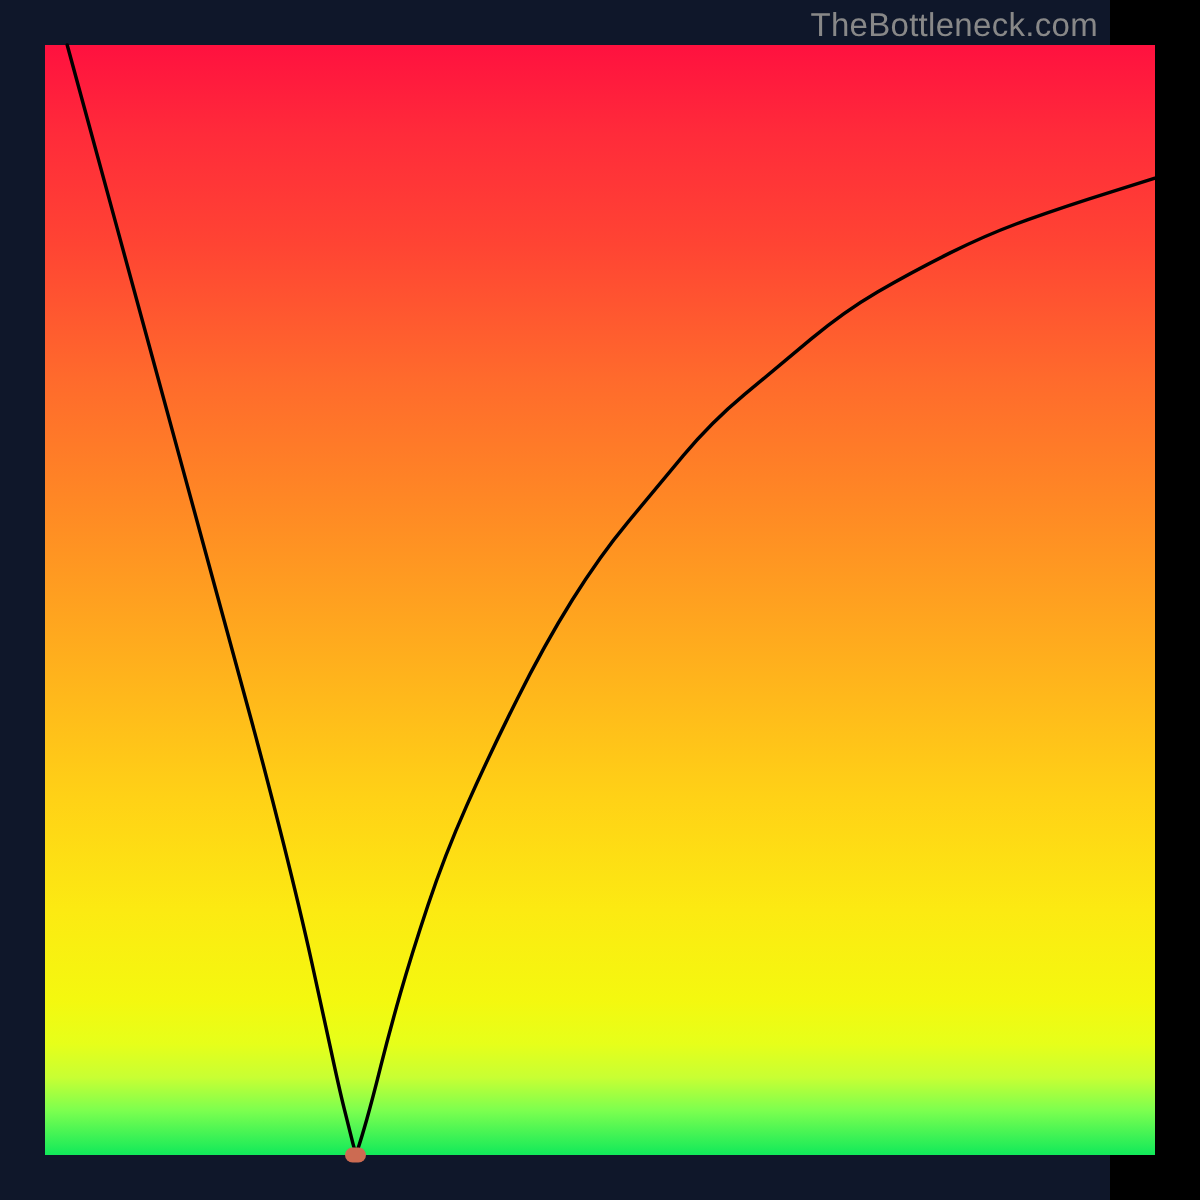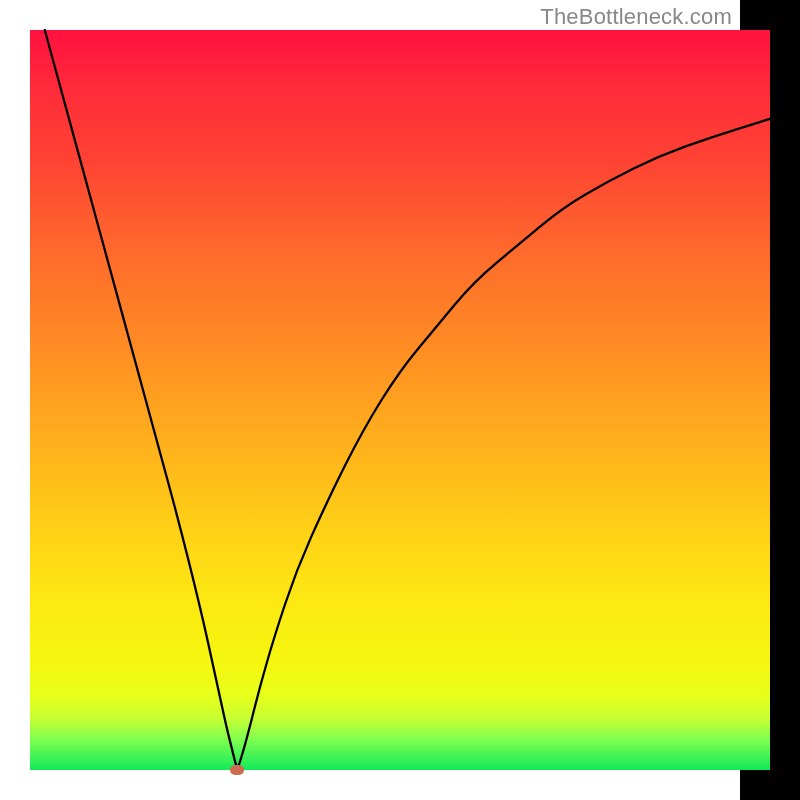--- a/index.html
+++ b/index.html
@@ -8,21 +8,21 @@
     width: 800px;
     height: 800px;
     background: #000;
     overflow: hidden;
     font-family: Arial, Helvetica, sans-serif;
   }
   .frame {
     position: relative;
     width: 740px;
     height: 800px;
-    background: #ffffff;
+    background: #0f172a;
   }
   .plot-area {
     position: absolute;
     left: 30px;
     top: 30px;
     width: 740px;
     height: 740px;
     
     background: linear-gradient(to bottom,
       #ff113f 0%,

